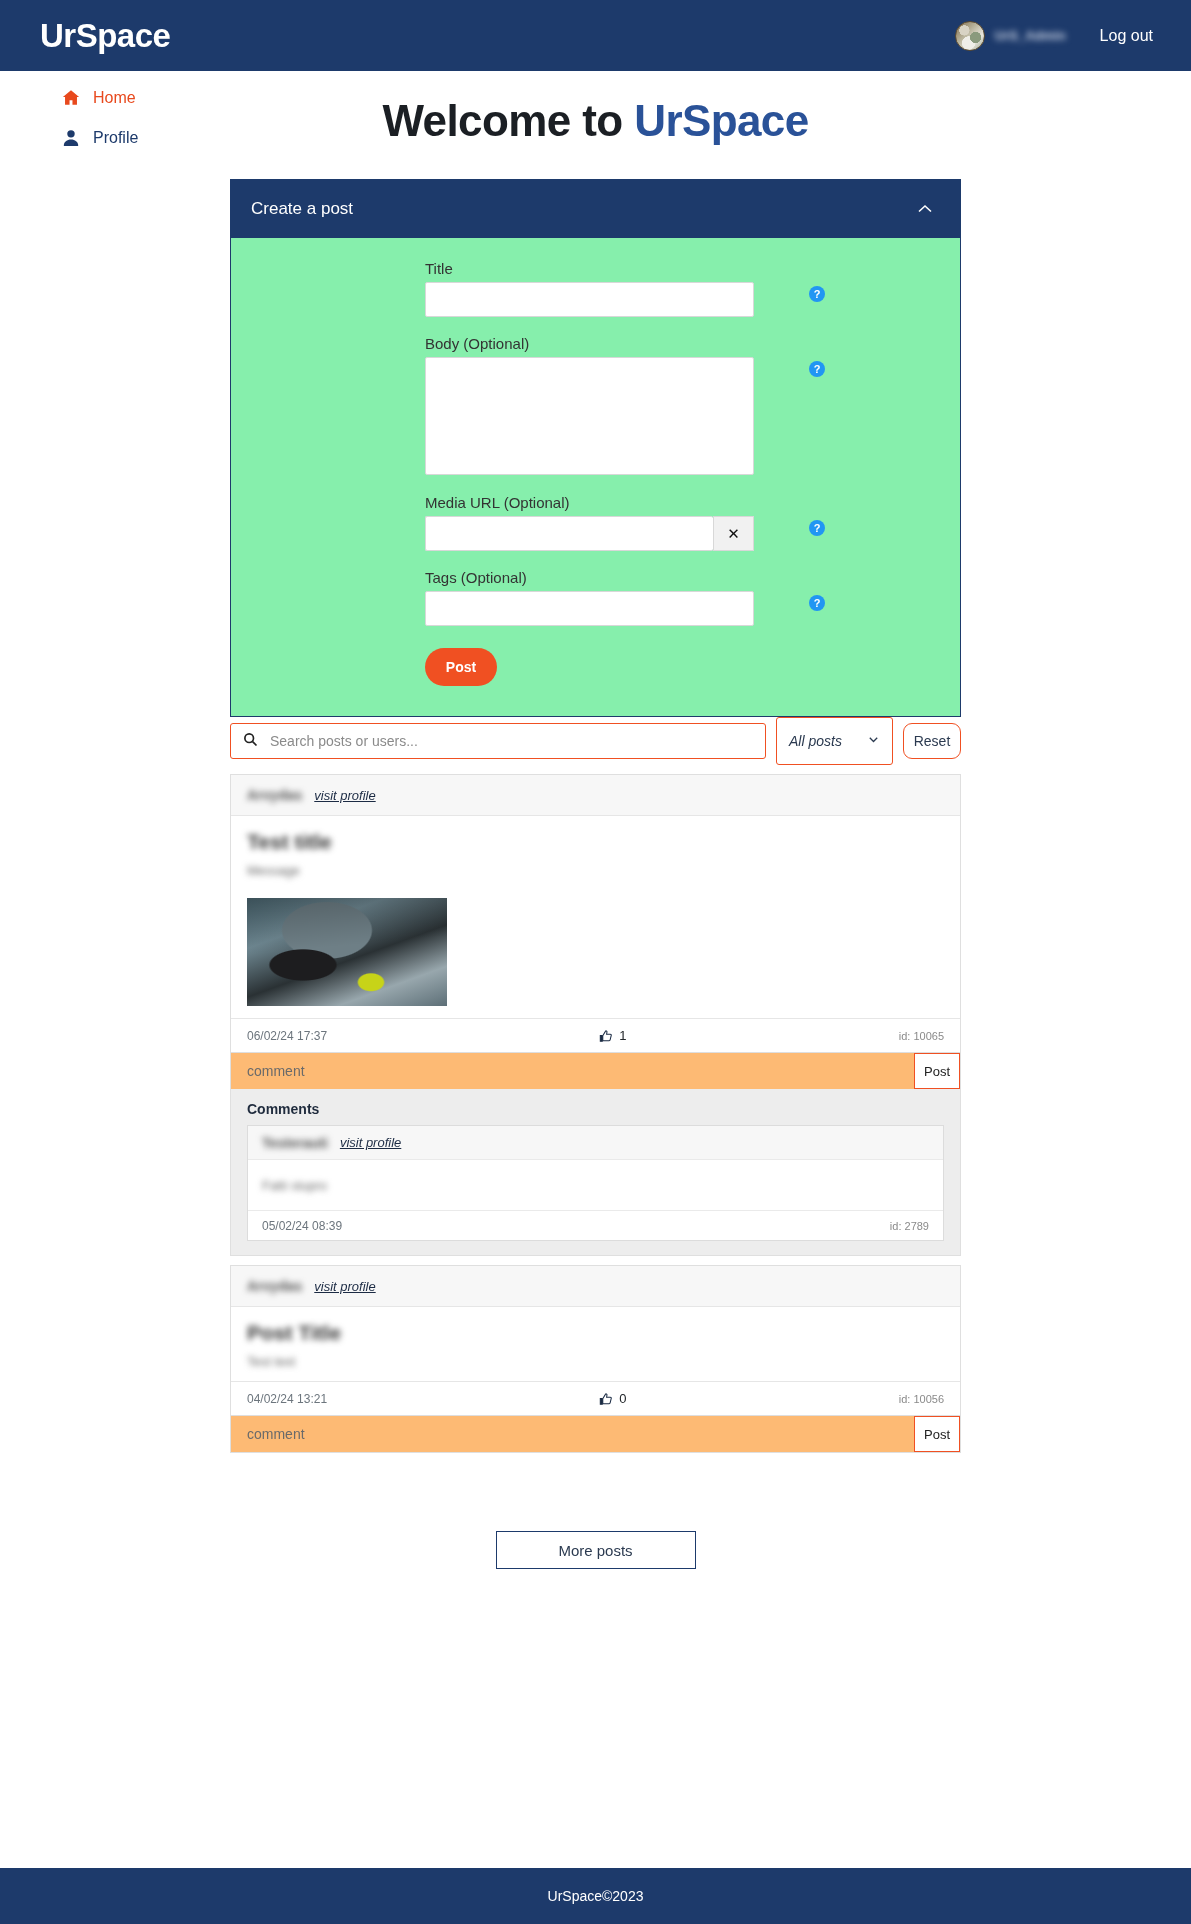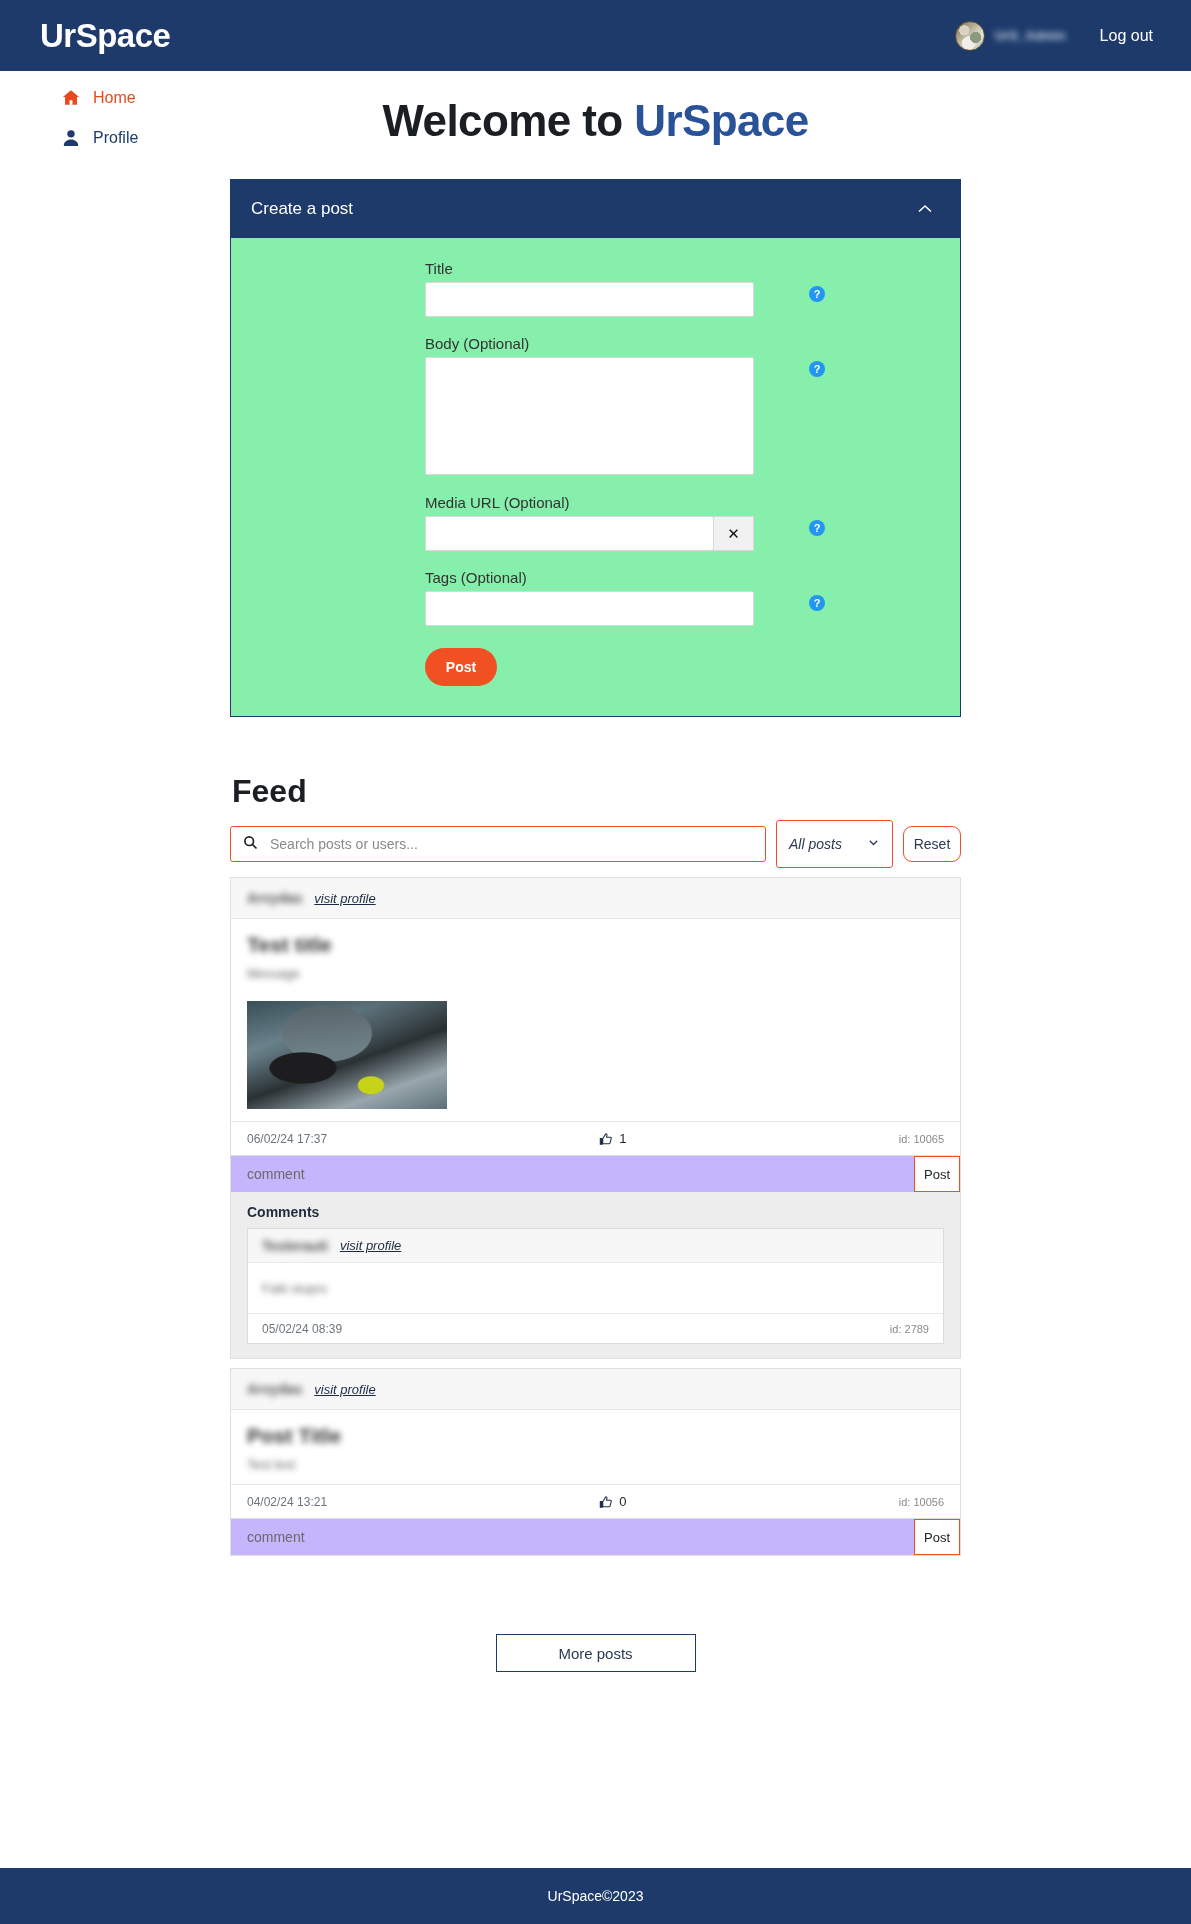--- a/index.html
+++ b/index.html
@@ -209,21 +209,21 @@
   .thumb-ico { width:14px; height:14px; display:block; }
 
   .comment-bar {
     display:flex; align-items:stretch;
     border-top:1px solid #dedede;
     background:#fff;
   }
   .comment-bar input {
     flex:1; border:none; outline:none;
     padding:0 16px; font-size:14px; color:#555;
-    font-family:inherit; height:36px; background:#c4b5fd;
+    font-family:inherit; height:36px; background:#fdba74;
   }
   .comment-bar input::placeholder { color:#6a6a6a; }
   .comment-post {
     width:46px; border:1px solid #f05022; background:#fff;
     color:#222; font-size:13px; cursor:pointer; font-family:inherit;
   }
   .comments-label { font-size:14px; font-weight:bold; color:#1f2b3d; padding:12px 16px 8px 16px; }
   .comment-card {
     margin:0 16px 14px 16px;
     border:1px solid #dcdcdc; background:#fff;
@@ -337,21 +337,20 @@
         <input class="ctrl" type="text" value="" style="">
       </div>
       <div class="help" style="margin-top:26px">?</div>
     </div>
 
     <button class="post-btn">Post</button>
   </div>
 </div>
 
 <div class="feed-wrap">
-  <div class="feed-title">Feed</div>
 
   <div class="search-row">
     <div class="search-box">
       <span>
         <svg viewBox="0 0 16 16" width="15" height="15" fill="none" stroke="#222" stroke-width="1.8">
             <circle cx="6.6" cy="6.6" r="4.6"></circle>
             <path d="M10.2 10.2 14.4 14.4"></path>
           </svg>
       </span>
       <input placeholder="Search posts or users..." style="">

